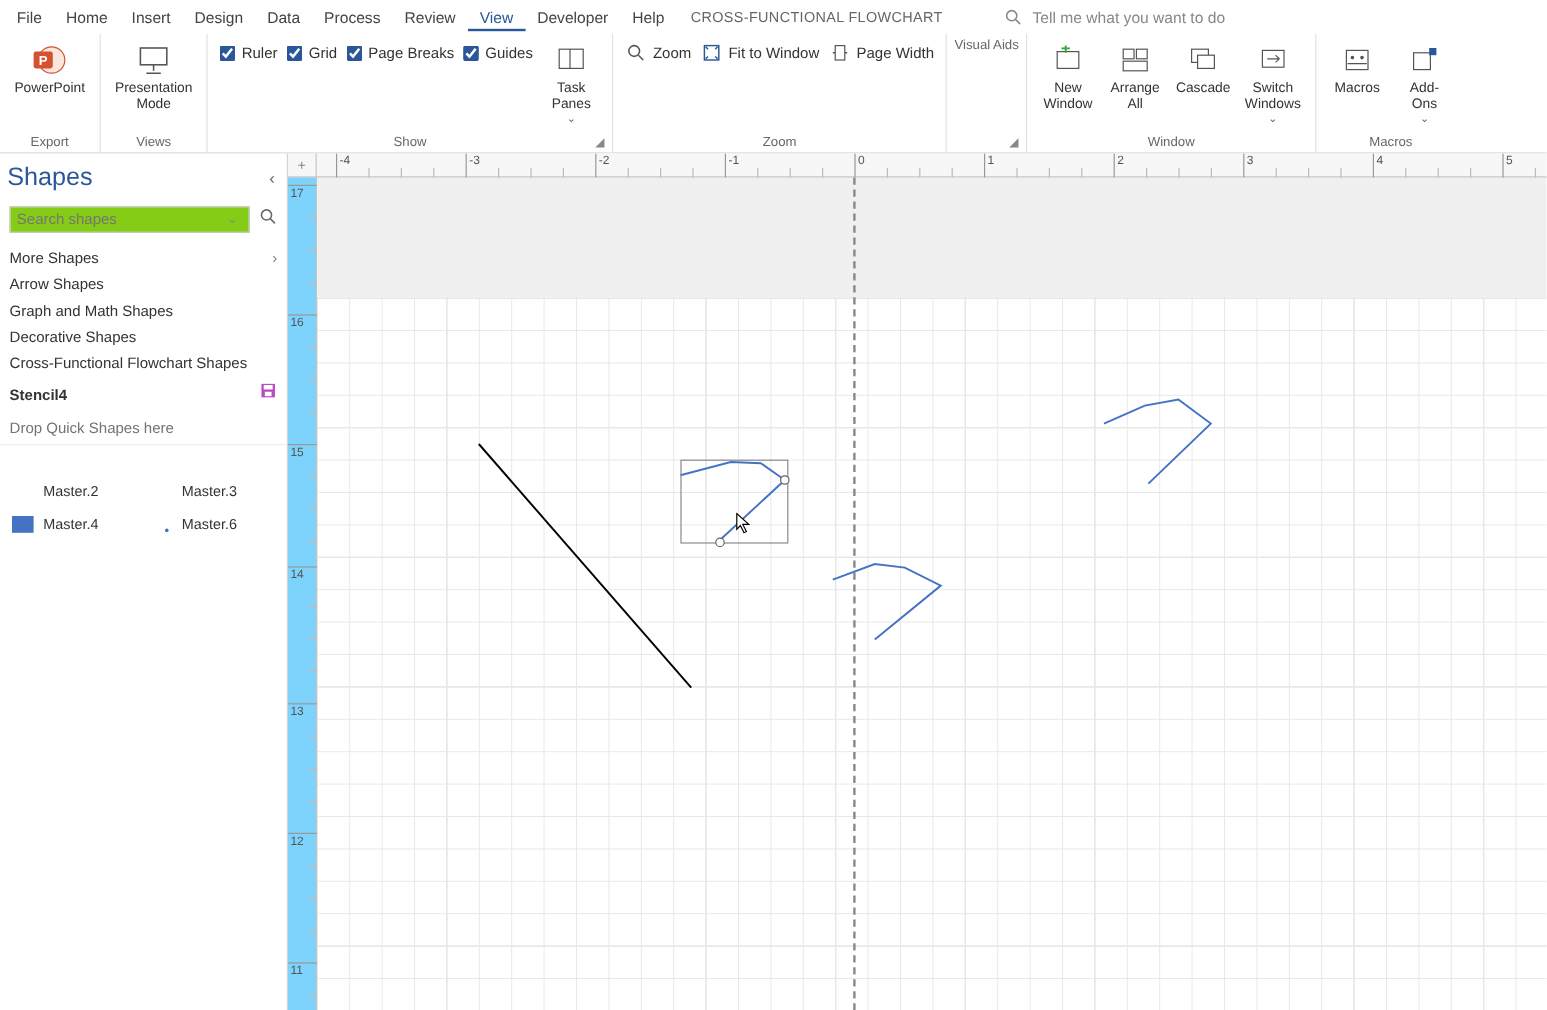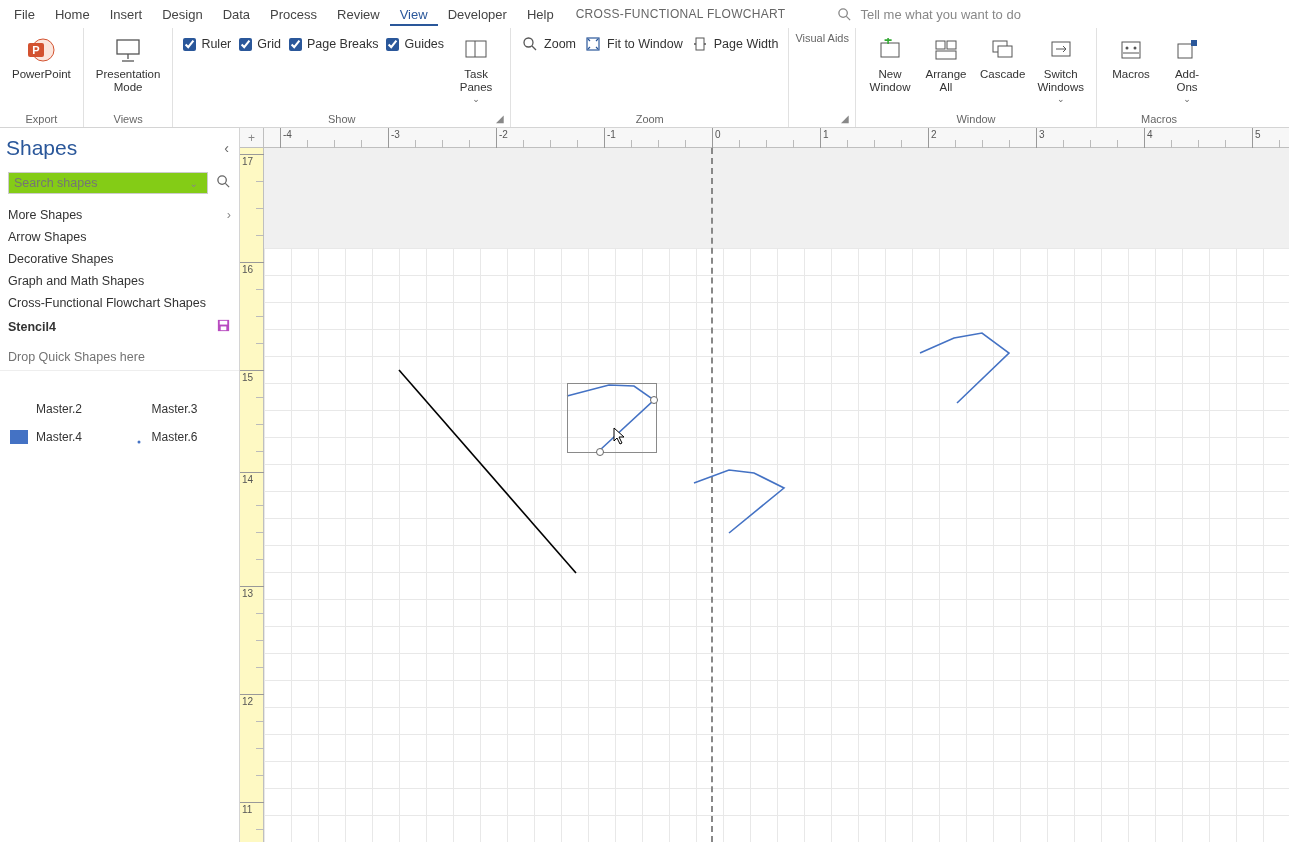--- a/index.html
+++ b/index.html
@@ -33,35 +33,35 @@
 
 
 .shapes-panel { position:absolute; left:0; top:128px; bottom:0; width:240px; border-right:1px solid #d4d4d4; background:#fff; display:flex; flex-direction:column; }
 .shapes-title { color:#2a579a; font-size:21px; font-weight:400; padding:8px 10px 10px 6px; display:flex; align-items:center; justify-content:space-between; }
 .shapes-title .chev { font-size:14px; color:#666; }
 .search-row { display:flex; align-items:center; padding:2px 4px; margin:0 4px; }
 .search-row input { flex:1; border:1px solid #ccc; font-size:12.5px; padding:3px 18px 3px 5px; color:#555; background:#84cc16; }
 .search-row .dd { position:relative; left:-18px; color:#888; font-size:10px; pointer-events:none; }
 .search-row .mag { color:#666; }
 .cat-list { padding:8px 0 0 0; }
-.cat-item { font-size:12.5px; color:#333; padding:4px 8px; cursor:pointer; display:flex; align-items:center; justify-content:space-between; }
+.cat-item { font-size:12.5px; color:#333; padding:4px 8px; cursor:pointer; display:flex; align-items:flex-end; justify-content:space-between; }
 .cat-item.bold { font-weight:600; }
 .cat-item .save-ic { color:#b84bc0; }
 .drop-hint { font-size:12.5px; color:#737373; padding:10px 8px 6px 8px; border-bottom:1px solid #eee; margin-bottom:22px;}
 .master-grid { display:grid; grid-template-columns:1fr 1fr; gap:4px 4px; padding:4px 6px; }
 .master-item { display:flex; align-items:center; font-size:12px; color:#333; padding:3px 2px; cursor:pointer; }
 .master-item .thumb { width:22px; height:18px; margin-right:6px; display:flex; align-items:center; justify-content:center; }
 
 
 .canvas-area { position:absolute; left:240px; right:0; top:128px; bottom:0; background:#fff; }
 .ruler-h { position:absolute; left:24px; right:0; top:0; height:20px; border-bottom:1px solid #bfbfbf; background:#f7f7f7; font-size:10px; color:#555; }
 .ruler-h .tick { position:absolute; top:0; height:20px; border-left:1px solid #999; }
 .ruler-h .tick span { position:absolute; top:1px; left:2px; }
 .ruler-h .minor { position:absolute; top:12px; height:8px; border-left:1px solid #bbb; }
-.ruler-v { position:absolute; left:0; top:20px; bottom:0; width:24px; border-right:1px solid #bfbfbf; background:#fef9c3; font-size:10px; color:#555; }
+.ruler-v { position:absolute; left:0; top:20px; bottom:0; width:24px; border-right:1px solid #bfbfbf; background:#7dd3fc; font-size:10px; color:#555; }
 .ruler-v .tick { position:absolute; left:0; width:24px; border-top:1px solid #999; }
 .ruler-v .tick span { position:absolute; left:2px; top:1px; }
 .ruler-v .minor { position:absolute; left:16px; width:8px; border-top:1px solid #bbb; }
 .ruler-corner { position:absolute; left:0; top:0; width:24px; height:20px; background:#f7f7f7; border-right:1px solid #bfbfbf; border-bottom:1px solid #bfbfbf; display:flex; align-items:center; justify-content:center; font-size:12px; color:#888;}
 .paper { position:absolute; left:24px; top:20px; right:0; bottom:0; overflow:hidden; }
 .gray-area { position:absolute; left:0; top:0; right:0; height:100px; background:#f0f0f0; }
 .grid { position:absolute; left:0; top:100px; right:0; bottom:0;
   background-image:
     linear-gradient(to right,#e8e8e8 1px,transparent 1px),
     linear-gradient(to bottom,#e8e8e8 1px,transparent 1px),
@@ -302,22 +302,22 @@
           <line x1="10" y1="10" x2="14" y2="14" stroke="#666" stroke-width="1.4"></line>
         </svg>
     </span>
   </div>
   <div class="cat-list">
     <div class="cat-item">
       <span>More Shapes</span>
       <span style="color:#888">›</span>
     </div>
     <div class="cat-item">Arrow Shapes</div>
+    <div class="cat-item">Graph and Math Shapes</div>
     <div class="cat-item">Decorative Shapes</div>
-    <div class="cat-item">Graph and Math Shapes</div>
     <div class="cat-item">Cross-Functional Flowchart Shapes</div>
     <div class="cat-item bold">
       <span>Stencil4</span>
       <span class="save-ic">
         <svg width="15" height="15" viewBox="0 0 16 16">
             <rect x="2" y="2" width="12" height="12" fill="#b84bc0"></rect>
             <rect x="4" y="3" width="8" height="4" fill="#fff"></rect>
             <rect x="5" y="9" width="6" height="4" fill="#fff"></rect>
           </svg>
       </span>

